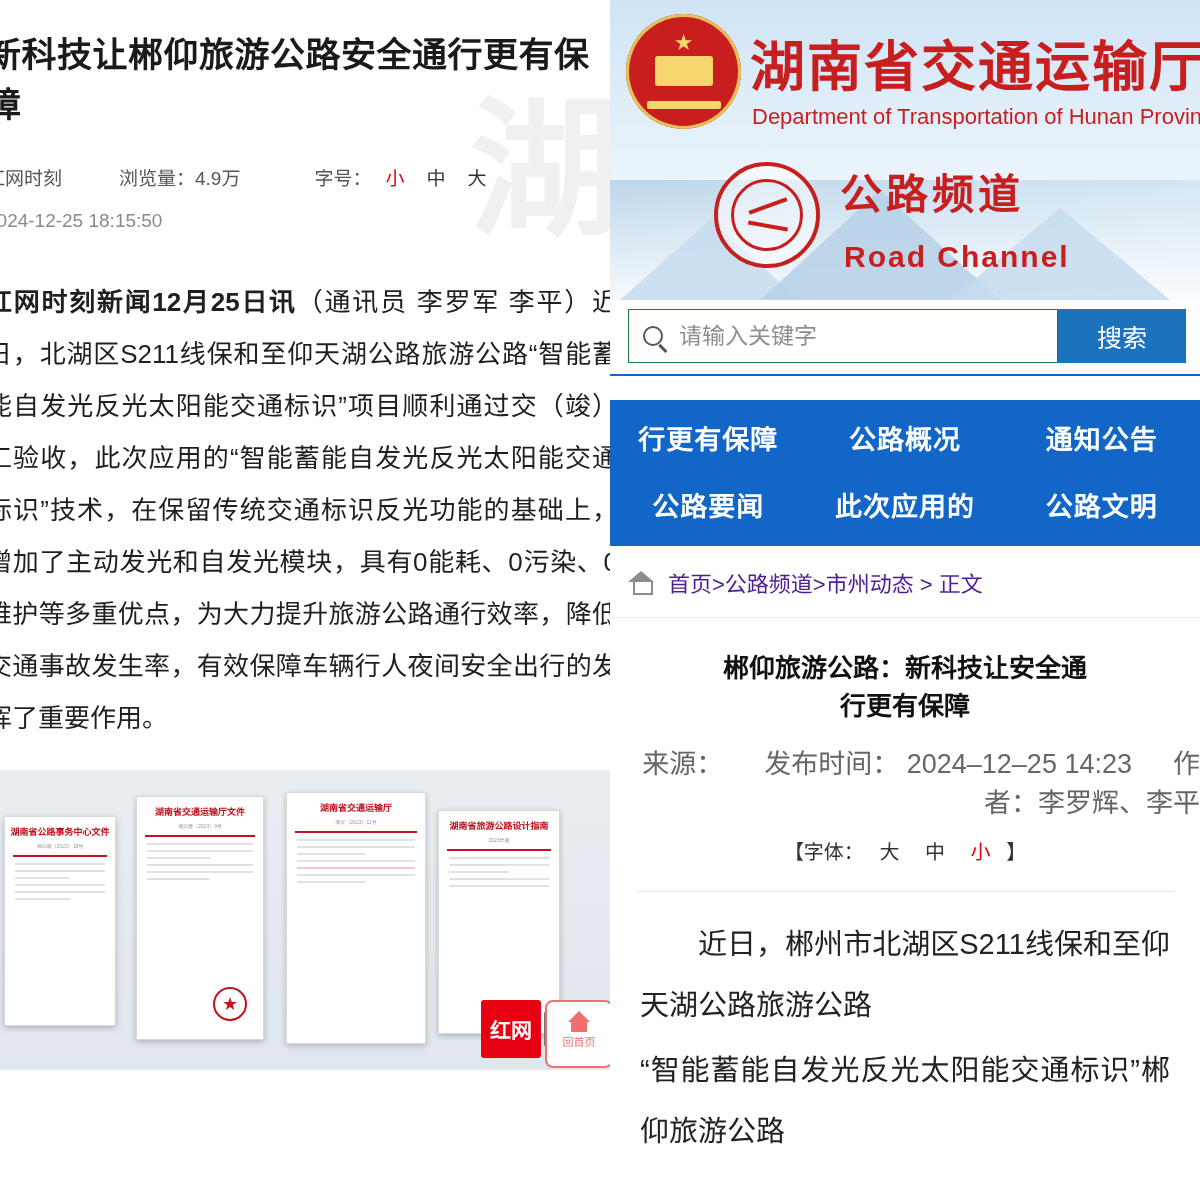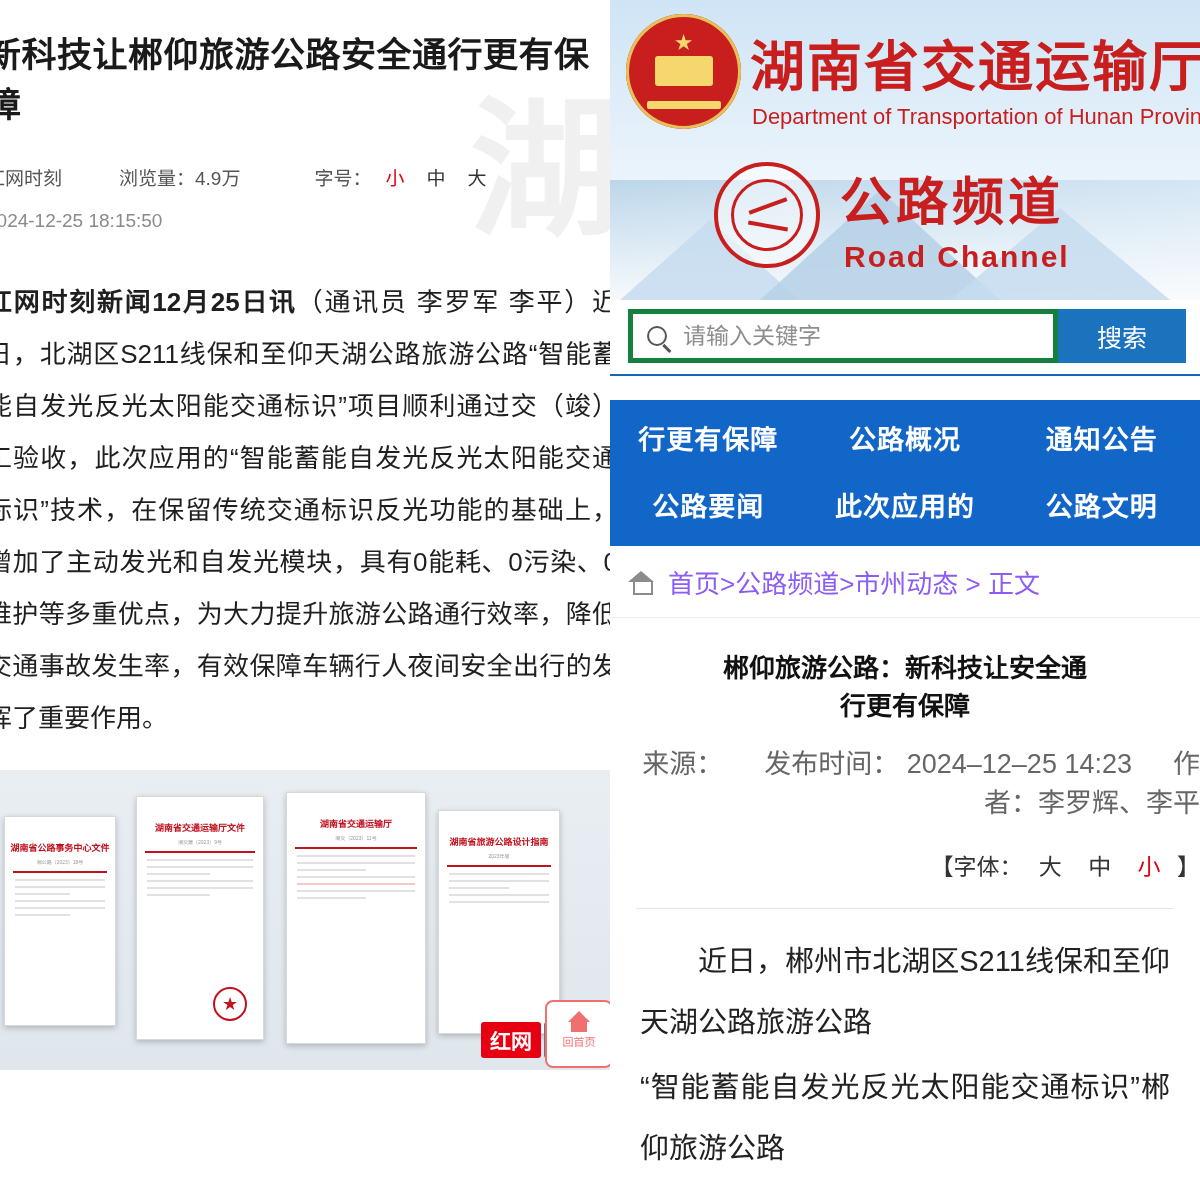--- a/index.html
+++ b/index.html
@@ -102,21 +102,21 @@
     background: #fff;
     box-shadow: 0 2px 6px rgba(0,0,0,0.22);
     border: 1px solid #d8d8d8;
     overflow: hidden;
   }
   .doc .doc-hd {
     text-align: center;
     color: #c1121f;
     font-size: 9px;
     font-weight: bold;
-    margin-top: 24px;
+    margin-top: 8px;
   }
   .doc .doc-sub {
     text-align: center;
     color: #999;
     font-size: 5px;
     margin-top: 4px;
   }
   .doc .doc-line {
     height: 2px;
     background: #e2e2e2;
@@ -151,21 +151,21 @@
     right: 42px;
     bottom: 12px;
     display: flex;
     align-items: center;
   }
   .logo-badge .red-box {
     background: #e60012;
     color: #fff;
     font-weight: bold;
     font-size: 21px;
-    padding: 3px 9px;
+    padding: 14px 9px;
     border-radius: 3px;
   }
   .logo-badge .gray-box {
     background: #6f6f6f;
     color: #fff;
     font-weight: bold;
     font-size: 21px;
     padding: 3px 9px;
     border-radius: 3px;
     margin-left: 3px;
@@ -301,21 +301,21 @@
   }
   .channel-seal .mk1, .channel-seal .mk2 {
     position: absolute;
     background: #c81e1e;
   }
   .channel-seal .mk1 { left: 30px; top: 38px; width: 40px; height: 4px; transform: rotate(-20deg); }
   .channel-seal .mk2 { left: 30px; top: 58px; width: 40px; height: 4px; transform: rotate(10deg); }
   .channel-cn {
     position: absolute;
     left: 230px; top: 160px;
-    font-size: 52px;
+    font-size: 42px;
     font-weight: bold;
     color: #c81e1e;
     letter-spacing: 4px;
     white-space: nowrap;
   }
   .channel-en {
     position: absolute;
     left: 234px; top: 240px;
     font-size: 30px;
     font-weight: bold;
@@ -332,21 +332,21 @@
     height: 76px;
     background: #fff;
     padding: 10px 14px 12px 18px;
     border-bottom: 2px solid #1566b5;
   }
   .search-box {
     flex: 1;
     display: flex;
     align-items: center;
     height: 54px;
-    border: 5px solid #15803d;
+    border: 1px solid #15803d;
     background: #fff;
     padding: 4px 14px;
   }
   .mag {
     width: 20px; height: 20px;
     border: 2.5px solid #555;
     border-radius: 50%;
     position: relative;
     flex: none;
   }
@@ -396,22 +396,22 @@
     font-weight: bold;
     letter-spacing: 1px;
     cursor: pointer;
   }
 
   .crumb {
     display: flex;
     align-items: center;
     height: 72px;
     padding: 0 18px;
-    font-size: 26px;
-    color: #8b5cf6;
+    font-size: 22px;
+    color: #4c1d95;
     border-bottom: 1px solid #eee;
   }
   .home-ico {
     width: 26px; height: 26px;
     position: relative;
     margin-right: 14px;
     flex: none;
   }
   .home-ico::before {
     content: "";
@@ -443,23 +443,23 @@
   .news-title .l2 { display: block; }
 
   .news-meta {
     margin-top: 17px;
     text-align: right;
     font-size: 27px;
     color: #666;
   }
   .news-meta .gap { display: inline-block; width: 26px; }
   .news-font {
-    margin-top: 28px;
-    text-align: right;
-    font-size: 23px;
+    margin-top: 16px;
+    text-align: center;
+    font-size: 20px;
     color: #333;
   }
   .news-font .opt { margin: 0 10px; }
   .news-font .opt.active { color: #e60012; }
   .hr {
     margin: 26px 26px 0 26px;
     height: 1px;
     background: #e6e6e6;
   }
   .news-body {

